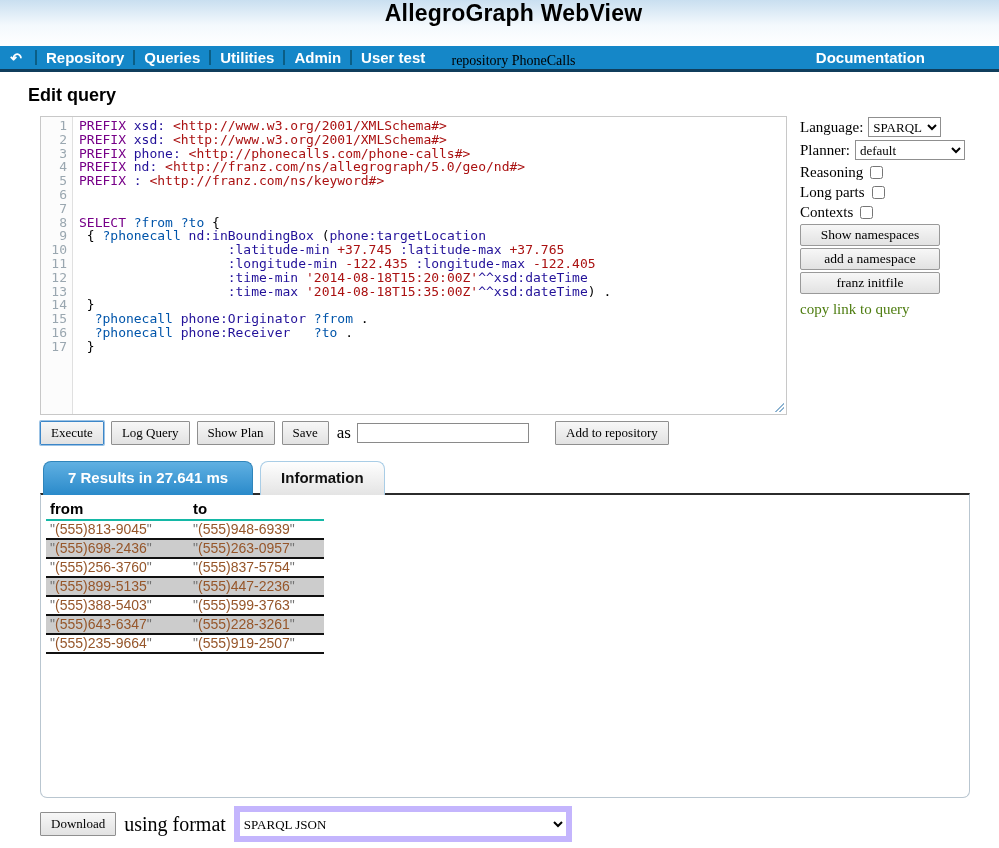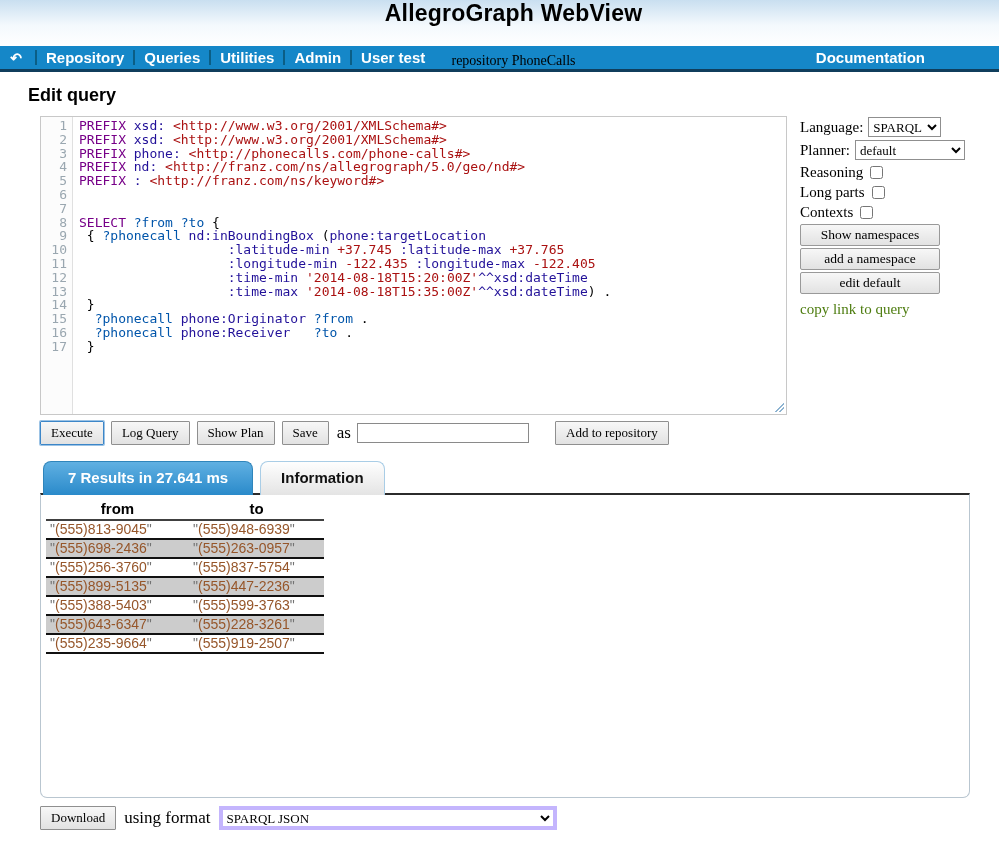--- a/index.html
+++ b/index.html
@@ -94,35 +94,35 @@
     border:1px solid #a9cde6; border-bottom:none;
   }
   .panel {
     margin-left:12px; width:930px; height:305px; background:#fff;
     border:1px solid #b9c6d0; border-top:2px solid #2b2b2b; border-radius:0 0 7px 7px;
     position:relative; z-index:1;
   }
   
   .results-table { border-collapse:collapse; margin:4px 0 0 5px; }
   .results-table th {
-    font:bold 15px "Liberation Sans", sans-serif; text-align:center;
-    padding:1px 4px 2px; border-bottom:2px solid #404040;
+    font:bold 15px "Liberation Sans", sans-serif; text-align:left;
+    padding:1px 4px 2px; border-bottom:2px solid #14b8a6;
   }
   .th-from { width:143px; } .th-to { width:135px; }
   .results-table td {
     font:14px "Liberation Sans", sans-serif; padding:0 4px 1px;
     border-bottom:2px solid #111; line-height:16px;
   }
   .results-table tr.alt { background:var(--row-alt,#ccc); }
   .q { color:var(--literal-quote,#737373); }
   .lit { color:var(--literal-text,#96562a); }
   
   .download-row { display:flex; align-items:center; gap:8px; margin:8px 0 0 12px; }
-  .using-label { font-size:17px; }
-  .sel-format { width:338px; height:24px; font:13px "Liberation Serif", serif; background:#fff; border:4px solid #c4b5fd; }
+  .using-label { font-size:20px; }
+  .sel-format { width:338px; height:36px; font:13px "Liberation Serif", serif; background:#fff; border:6px solid #c4b5fd; }
 </style>
 </head>
 <body>
 
 <header class="app-header">
   <span class="app-title">AllegroGraph WebView</span>
   <span class="repo-label">repository PhoneCalls</span>
 </header>
 
 <nav class="main-nav">
@@ -184,21 +184,21 @@
       <div class="chk-row">
         <span>Long parts</span>
         <input type="checkbox" style="">
       </div>
       <div class="chk-row">
         <span>Contexts</span>
         <input type="checkbox" style="">
       </div>
       <button class="ns-btn">Show namespaces</button>
       <button class="ns-btn">add a namespace</button>
-      <button class="ns-btn">edit default</button>
+      <button class="ns-btn">franz initfile</button>
       <div class="copy-link">copy link to query</div>
     </div>
   </div>
 
   <div class="toolbar">
     <button class="btn btn-execute">Execute</button>
     <button class="btn">Log Query</button>
     <button class="btn">Show Plan</button>
     <button class="btn btn-save">Save</button>
     <span class="as-label">as</span>

